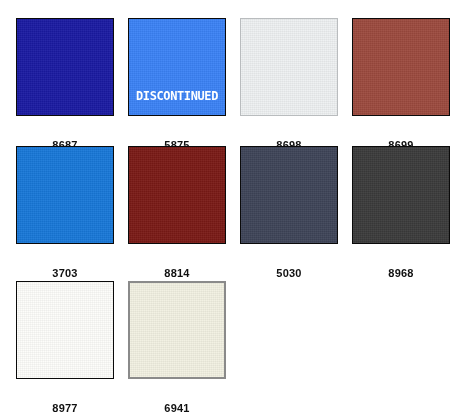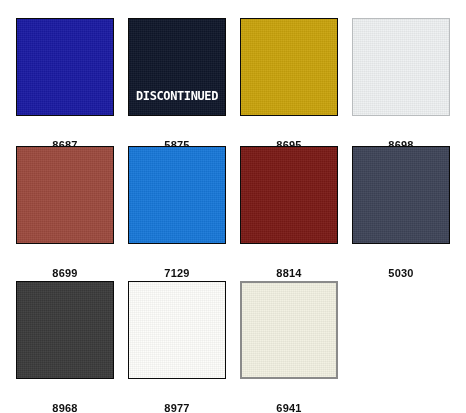--- a/index.html
+++ b/index.html
@@ -82,40 +82,36 @@
 </style>
 </head>
 <body>
 
 <div id="swatch-grid">
     <div class="swatch-cell">
       <div class="swatch-chip " style="background: rgb(26, 26, 162);"></div>
       <div class="swatch-label">8687</div>
     </div>
     <div class="swatch-cell">
-      <div class="swatch-chip " style="background: #0f172a;">
+      <div class="swatch-chip " style="background: #3b82f6;">
         <div class="discontinued-stamp">DISCONTINUED</div>
       </div>
       <div class="swatch-label">5875</div>
-    </div>
-    <div class="swatch-cell">
-      <div class="swatch-chip " style="background: rgb(201, 163, 12);"></div>
-      <div class="swatch-label">8695</div>
     </div>
     <div class="swatch-cell">
       <div class="swatch-chip light-border" style="background: rgb(238, 241, 242);"></div>
       <div class="swatch-label">8698</div>
     </div>
     <div class="swatch-cell">
       <div class="swatch-chip " style="background: rgb(156, 74, 62);"></div>
       <div class="swatch-label">8699</div>
     </div>
     <div class="swatch-cell">
       <div class="swatch-chip " style="background: rgb(24, 120, 216);"></div>
-      <div class="swatch-label">7129</div>
+      <div class="swatch-label">3703</div>
     </div>
     <div class="swatch-cell">
       <div class="swatch-chip " style="background: rgb(122, 26, 22);"></div>
       <div class="swatch-label">8814</div>
     </div>
     <div class="swatch-cell">
       <div class="swatch-chip " style="background: rgb(62, 68, 88);"></div>
       <div class="swatch-label">5030</div>
     </div>
     <div class="swatch-cell">

